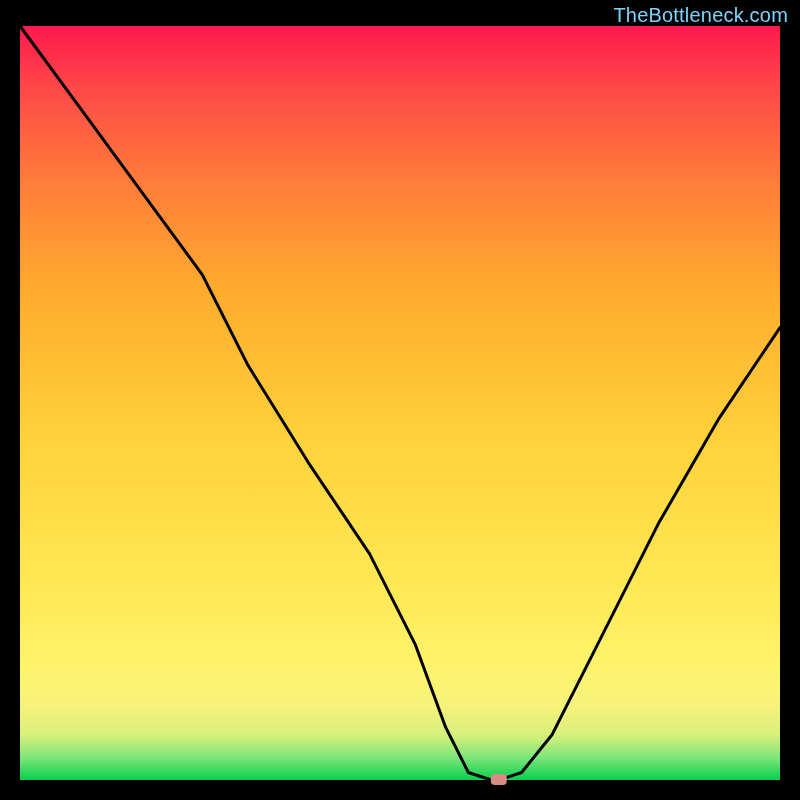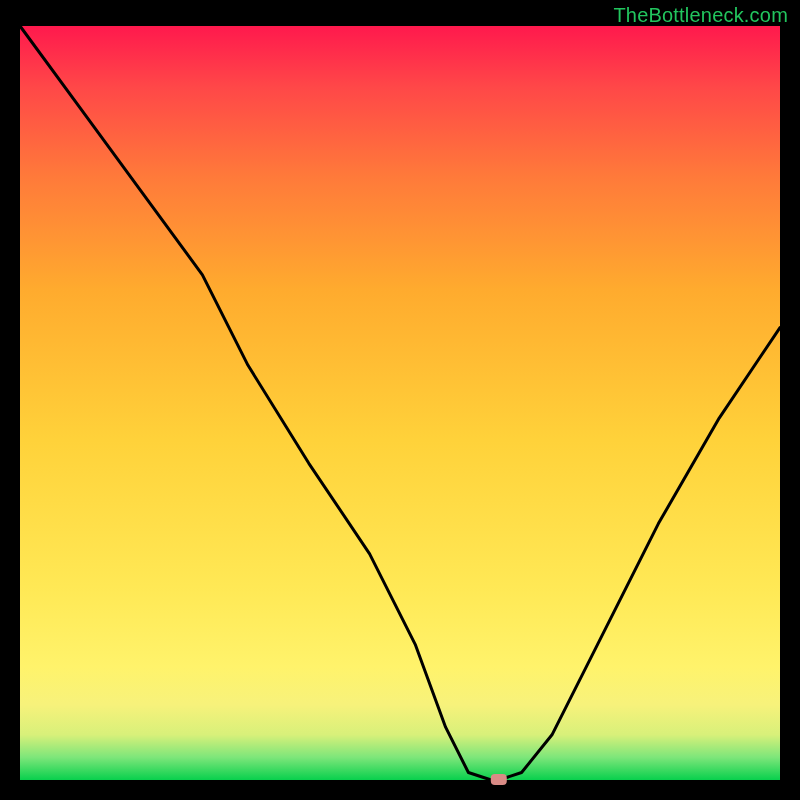--- a/index.html
+++ b/index.html
@@ -11,21 +11,21 @@
   .frame {
     width: 800px;
     height: 800px;
     position: relative;
     background: #000;
   }
   .watermark {
     position: absolute;
     top: 4px;
     right: 12px;
-    color: #22c55e;
+    color: #7dd3fc;
     font-size: 20px;
     font-weight: 400;
     letter-spacing: 0.2px;
     z-index: 10;
   }
   .plot {
     position: absolute;
     left: 20px;
     top: 26px;
     width: 760px;

